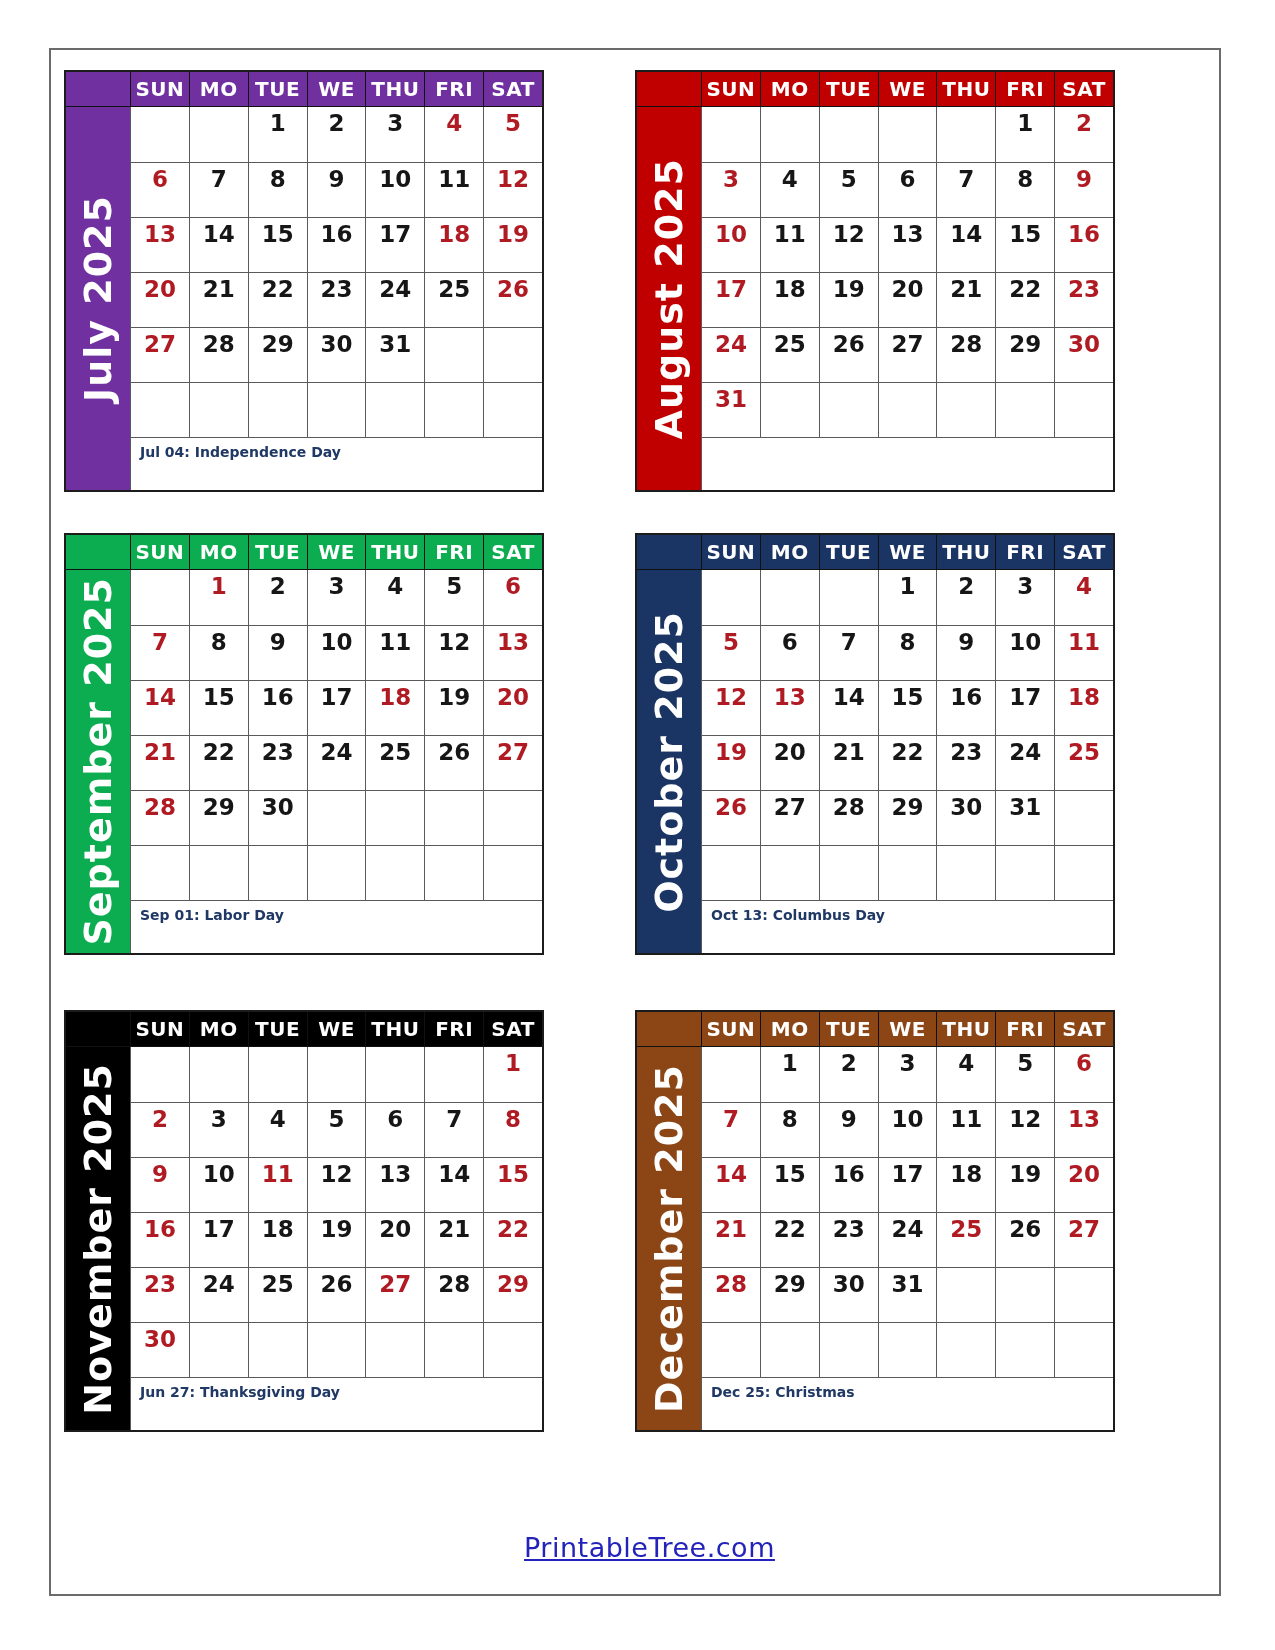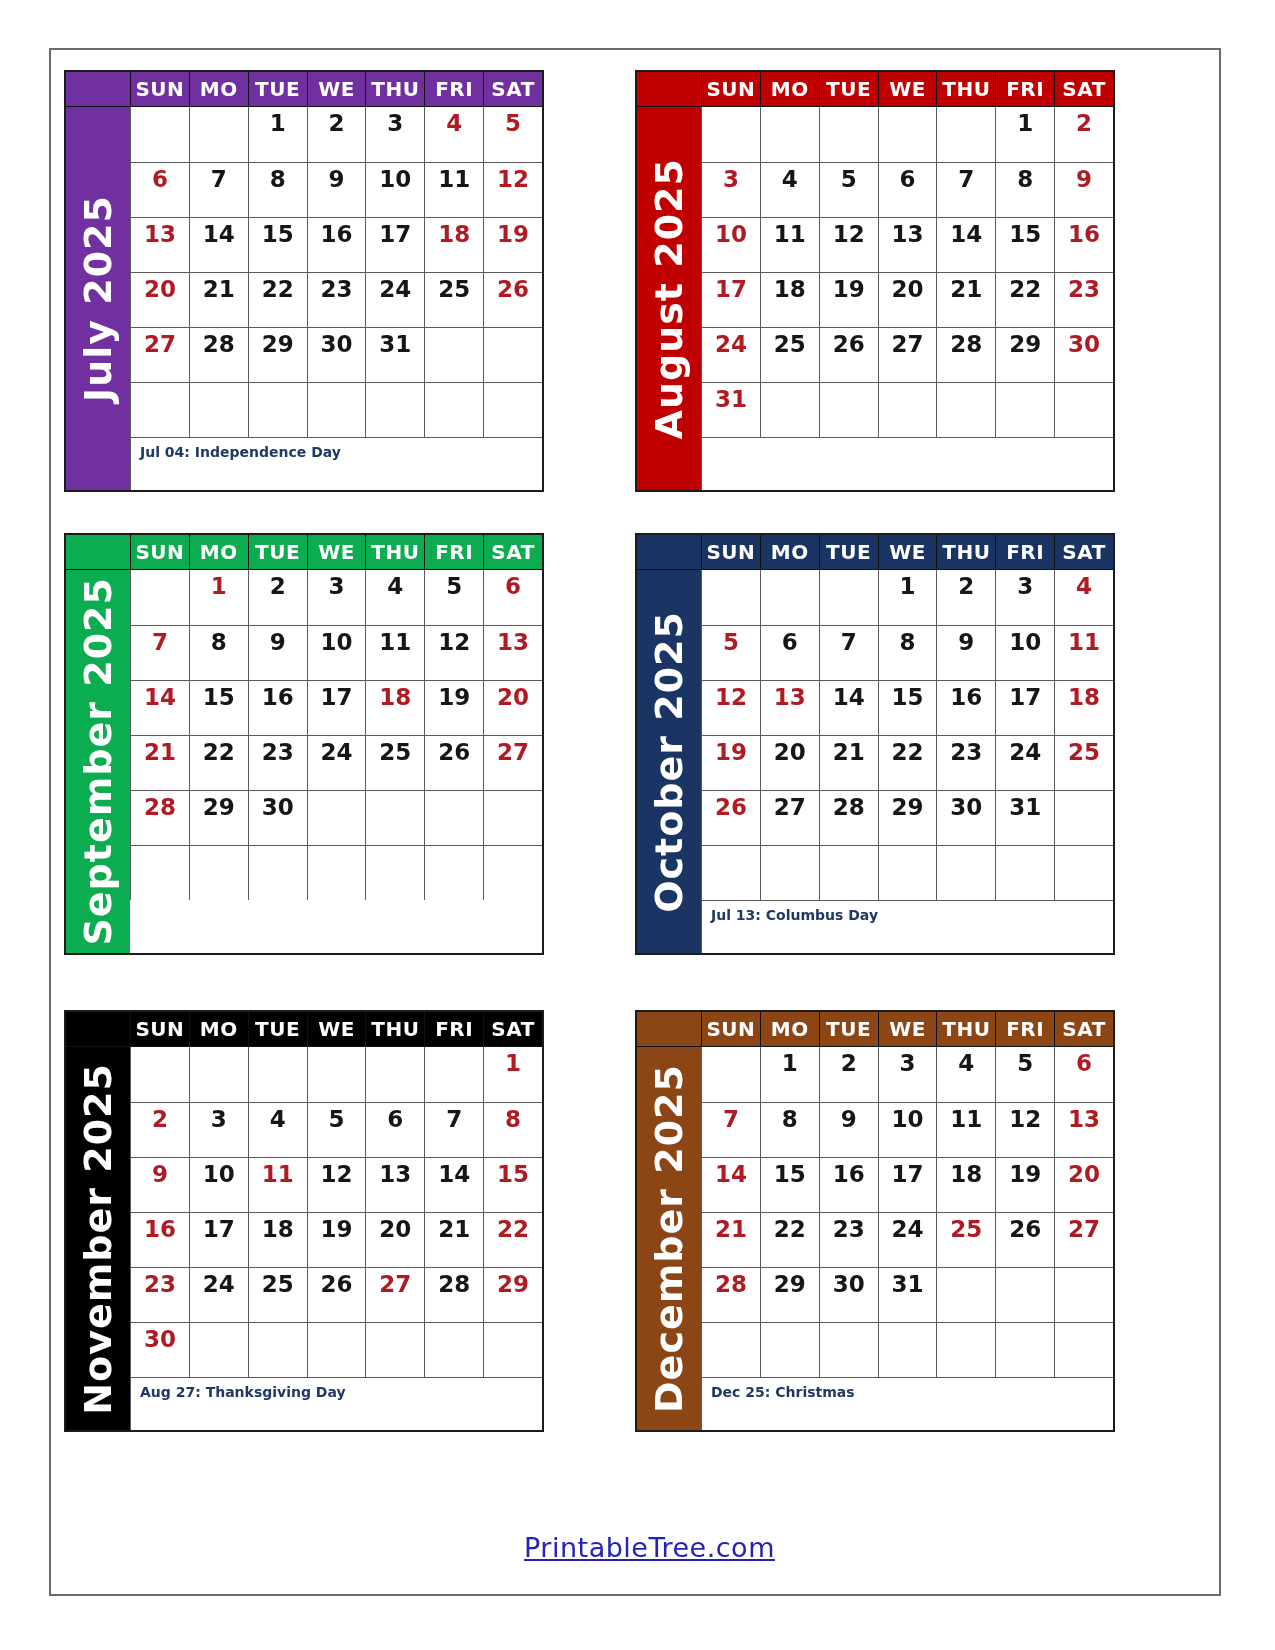--- a/index.html
+++ b/index.html
@@ -287,20 +287,23 @@
         <div class="cell"></div>
         <div class="cell"></div>
         <div class="cell"></div>
         <div class="cell"></div>
         <div class="cell"></div>
         <div class="cell"></div>
         <div class="cell"></div>
         <div class="cell"></div>
         <div class="cell"></div>
         <div class="cell"></div>
+        <div class="mfooter">
+          <div class="holiday-line">Sep 01: Labor Day</div>
+        </div>
       </div>
       <div class="month" style="--mc: #1A3463; left: 635px; top: 533px;">
         <div class="corner"></div>
         <div class="dow">SUN</div>
         <div class="dow">MO</div>
         <div class="dow">TUE</div>
         <div class="dow">WE</div>
         <div class="dow">THU</div>
         <div class="dow">FRI</div>
         <div class="dow">SAT</div>
@@ -343,21 +346,21 @@
         <div class="cell"><span class="num">31</span></div>
         <div class="cell"></div>
         <div class="cell"></div>
         <div class="cell"></div>
         <div class="cell"></div>
         <div class="cell"></div>
         <div class="cell"></div>
         <div class="cell"></div>
         <div class="cell"></div>
         <div class="mfooter">
-          <div class="holiday-line">Jul 13: Columbus Day</div>
+          <div class="holiday-line">Oct 13: Columbus Day</div>
         </div>
       </div>
       <div class="month" style="--mc: #000000; left: 64px; top: 1010px;">
         <div class="corner"></div>
         <div class="dow">SUN</div>
         <div class="dow">MO</div>
         <div class="dow">TUE</div>
         <div class="dow">WE</div>
         <div class="dow">THU</div>
         <div class="dow">FRI</div>
@@ -401,21 +404,21 @@
         <div class="cell"><span class="num">28</span></div>
         <div class="cell"><span class="num red">29</span></div>
         <div class="cell"><span class="num red">30</span></div>
         <div class="cell"></div>
         <div class="cell"></div>
         <div class="cell"></div>
         <div class="cell"></div>
         <div class="cell"></div>
         <div class="cell"></div>
         <div class="mfooter">
-          <div class="holiday-line">Aug 27: Thanksgiving Day</div>
+          <div class="holiday-line">Jun 27: Thanksgiving Day</div>
         </div>
       </div>
       <div class="month" style="--mc: #8C4615; left: 635px; top: 1010px;">
         <div class="corner"></div>
         <div class="dow">SUN</div>
         <div class="dow">MO</div>
         <div class="dow">TUE</div>
         <div class="dow">WE</div>
         <div class="dow">THU</div>
         <div class="dow">FRI</div>

